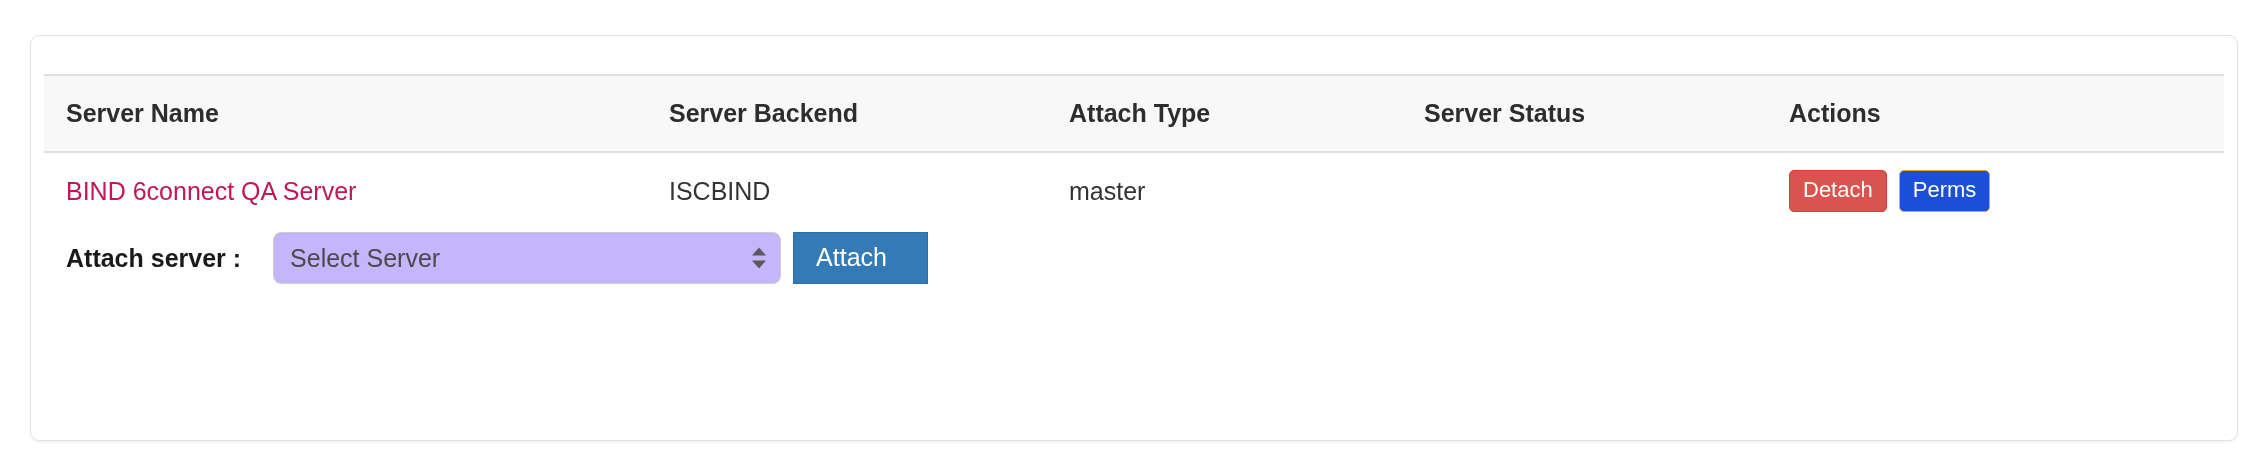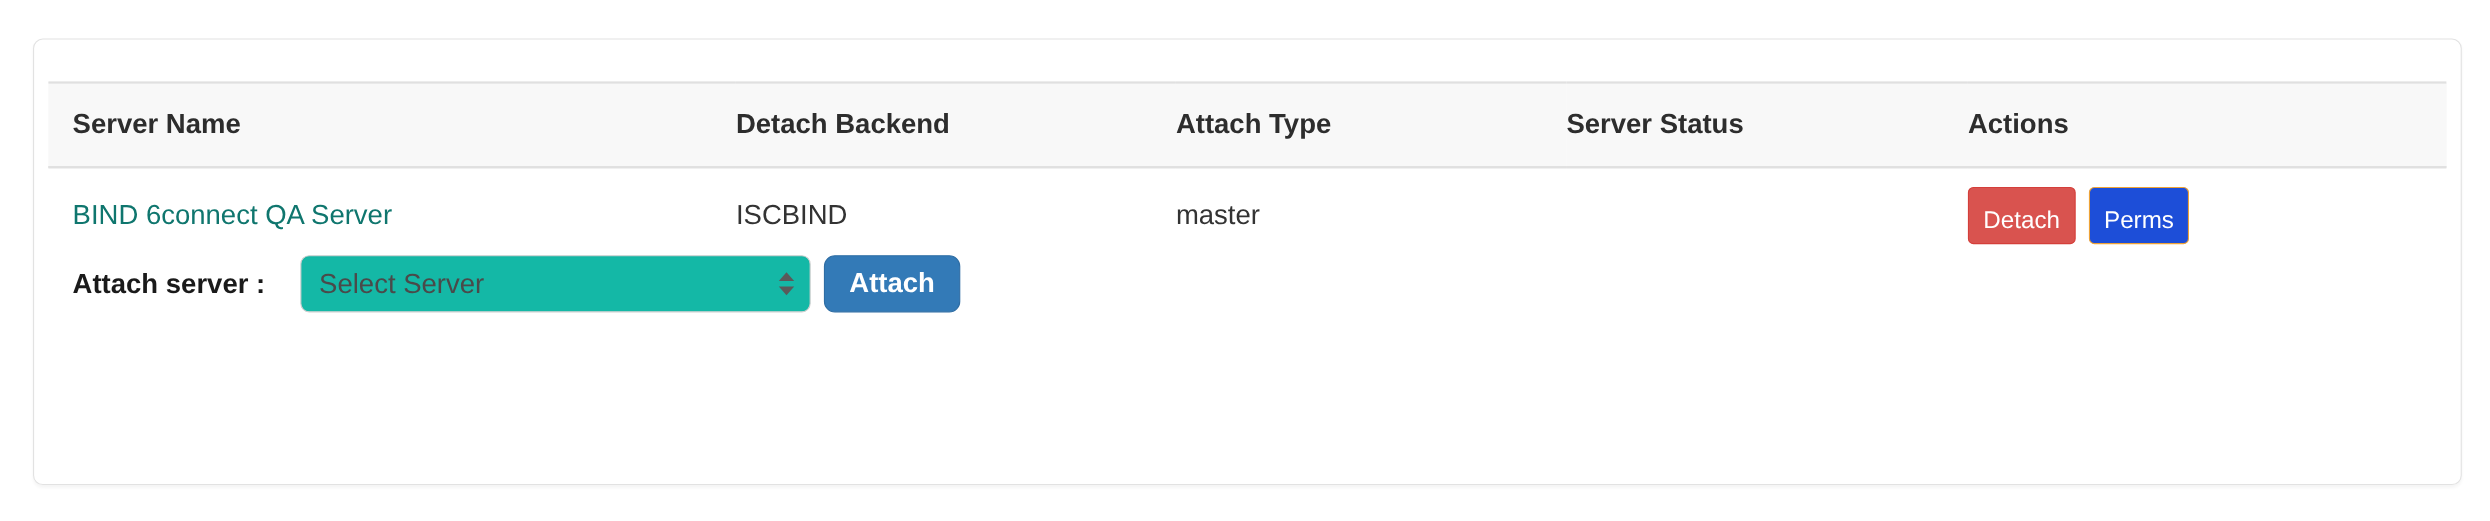--- a/index.html
+++ b/index.html
@@ -121,21 +121,21 @@
   table.srv-table tbody td:first-child { padding-left: 22px; }
 
   
   .col-name    { width: 625px; }
   .col-backend { width: 400px; }
   .col-type    { width: 355px; }
   .col-status  { width: 365px; }
   .col-actions { width: 435px; }
 
   .server-link {
-    color: #0f766e;
+    color: #be185d;
     text-decoration: none;
     cursor: pointer;
   }
 
   
   .actions-cell {
     display: flex;
     align-items: center;
     gap: 12px;
   }
@@ -143,21 +143,21 @@
   .btn-xs {
     display: inline-flex;
     align-items: center;
     justify-content: center;
     font-family: "Liberation Sans", sans-serif;
     font-size: 22px;
     line-height: 1;
     color: #ffffff;
     border: 1px solid transparent;
     border-radius: 5px;
-    padding: 18px 13px 10px 13px;
+    padding: 8px 13px 10px 13px;
     cursor: pointer;
     white-space: nowrap;
   }
   .btn-danger  { background: #d9534f; border-color: #d43f3a; }
   .btn-warning { background: #1d4ed8; border-color: #eea236; }
 
   
   .attach-row {
     position: absolute;
     left: 35px;
@@ -169,23 +169,23 @@
   .attach-label {
     font-size: 25px;
     font-weight: bold;
     color: #1a1a1a;
     margin-right: 32px;
     white-space: nowrap;
   }
 
   .select-box {
     position: relative;
-    width: 464px;
+    width: 508px;
     height: 52px;
-    background: #14b8a6;
+    background: #c4b5fd;
     border: 1px solid #cfcfcf;
     border-radius: 8px;
     box-sizing: border-box;
     display: flex;
     align-items: center;
     cursor: pointer;
     box-shadow: inset 0 1px 1px rgba(0,0,0,0.02);
   }
   .select-value {
     font-size: 25px;
@@ -218,29 +218,28 @@
     border-top: 8px solid #5a5a5a;
   }
 
   .btn-attach {
     margin-left: 12px;
     display: inline-flex;
     align-items: center;
     justify-content: center;
     background: #337ab7;
     border: 1px solid #2e6da4;
-    border-radius: 10px;
+    border-radius: 0;
     color: #ffffff;
     font-size: 25px;
     font-family: "Liberation Sans", sans-serif;
-    padding: 12px 22px 13px 22px;
+    padding: 12px 40px 13px 22px;
     line-height: 1;
     cursor: pointer;
     white-space: nowrap;
-    font-weight: bold;
   }
 </style>
 </head>
 <body>
 
 <div id="root">
 
   <div class="panel">
 
 
@@ -251,21 +250,21 @@
           <colgroup>
             <col class="col-name">
             <col class="col-backend">
             <col class="col-type">
             <col class="col-status">
             <col class="col-actions">
           </colgroup>
           <thead>
             <tr>
               <th>Server Name</th>
-              <th>Detach Backend</th>
+              <th>Server Backend</th>
               <th>Attach Type</th>
               <th>Server Status</th>
               <th>Actions</th>
             </tr>
           </thead>
           <tbody>
             <tr>
               <td>
                 <span class="server-link">BIND 6connect QA Server</span>
               </td>

